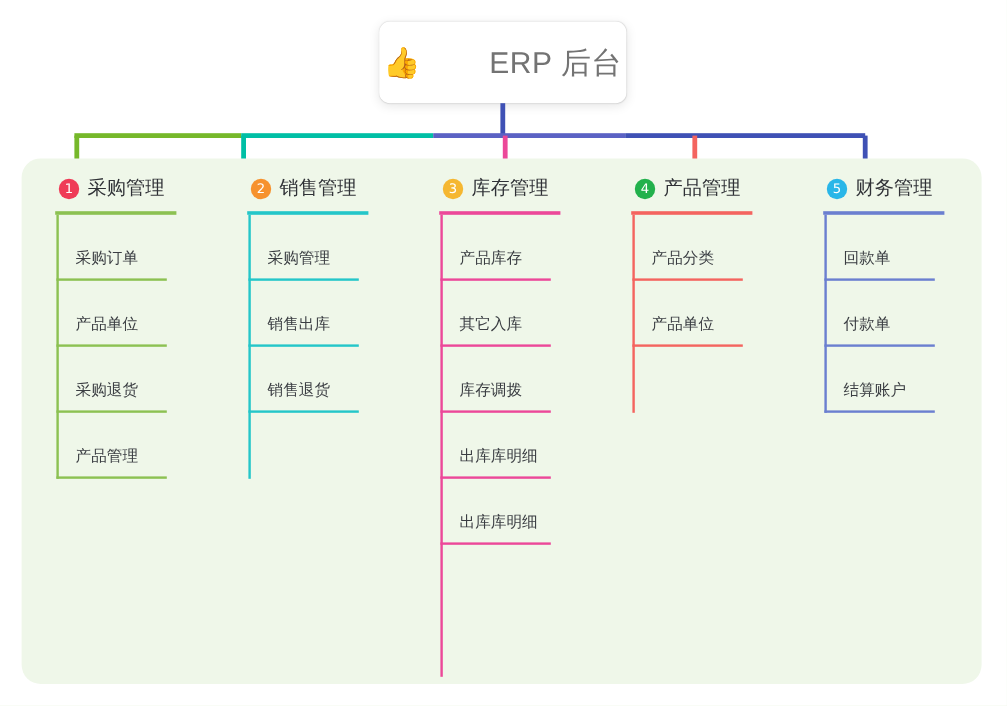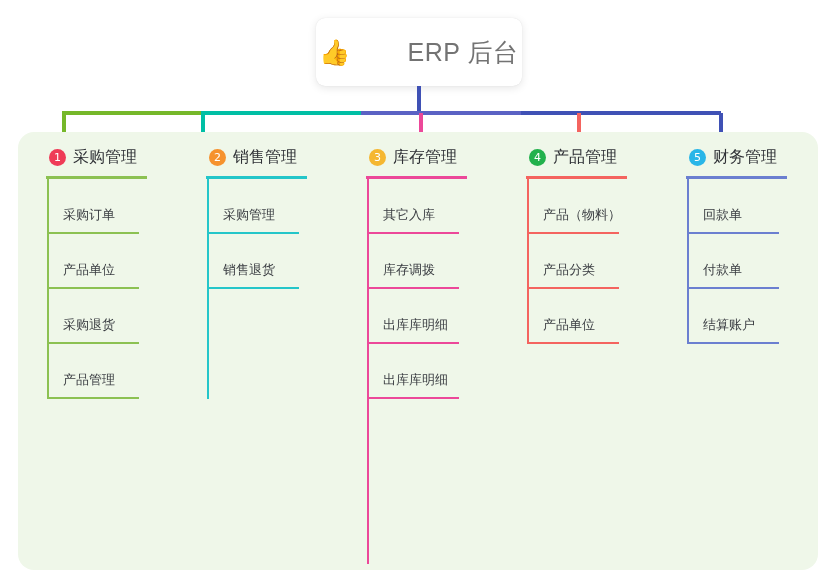--- a/index.html
+++ b/index.html
@@ -206,34 +206,42 @@
           <span class="col-title">销售管理</span>
         </div>
         <div class="col-rule" style="background: rgb(36, 198, 201);"></div>
         <div class="leaves">
           <div class="spine" style="background: rgb(36, 198, 201); height: 220px;"></div>
           <div class="leaf">
             <span class="leaf-text">采购管理</span>
             <div class="leaf-rule" style="background: rgb(36, 198, 201);"></div>
           </div>
           <div class="leaf">
+            <span class="leaf-text">销售出库</span>
+            <div class="leaf-rule" style="background: rgb(36, 198, 201);"></div>
+          </div>
+          <div class="leaf">
             <span class="leaf-text">销售退货</span>
             <div class="leaf-rule" style="background: rgb(36, 198, 201);"></div>
           </div>
         </div>
       </div>
       <div class="col" style="left: 365px;">
         <div class="col-head">
           <span class="badge" style="background: rgb(245, 183, 49);">3</span>
           <span class="col-title">库存管理</span>
         </div>
         <div class="col-rule" style="background: rgb(236, 72, 153);"></div>
         <div class="leaves">
           <div class="spine" style="background: rgb(236, 72, 153); height: 385px;"></div>
           <div class="leaf">
+            <span class="leaf-text">产品库存</span>
+            <div class="leaf-rule" style="background: rgb(236, 72, 153);"></div>
+          </div>
+          <div class="leaf">
             <span class="leaf-text">其它入库</span>
             <div class="leaf-rule" style="background: rgb(236, 72, 153);"></div>
           </div>
           <div class="leaf">
             <span class="leaf-text">库存调拨</span>
             <div class="leaf-rule" style="background: rgb(236, 72, 153);"></div>
           </div>
           <div class="leaf">
             <span class="leaf-text">出库库明细</span>
             <div class="leaf-rule" style="background: rgb(236, 72, 153);"></div>
@@ -246,24 +254,20 @@
       </div>
       <div class="col" style="left: 525px;">
         <div class="col-head">
           <span class="badge" style="background: rgb(34, 177, 76);">4</span>
           <span class="col-title">产品管理</span>
         </div>
         <div class="col-rule" style="background: rgb(244, 100, 95);"></div>
         <div class="leaves">
           <div class="spine" style="background: rgb(244, 100, 95); height: 165px;"></div>
           <div class="leaf">
-            <span class="leaf-text">产品（物料）</span>
-            <div class="leaf-rule" style="background: rgb(244, 100, 95);"></div>
-          </div>
-          <div class="leaf">
             <span class="leaf-text">产品分类</span>
             <div class="leaf-rule" style="background: rgb(244, 100, 95);"></div>
           </div>
           <div class="leaf">
             <span class="leaf-text">产品单位</span>
             <div class="leaf-rule" style="background: rgb(244, 100, 95);"></div>
           </div>
         </div>
       </div>
       <div class="col" style="left: 685px;">

